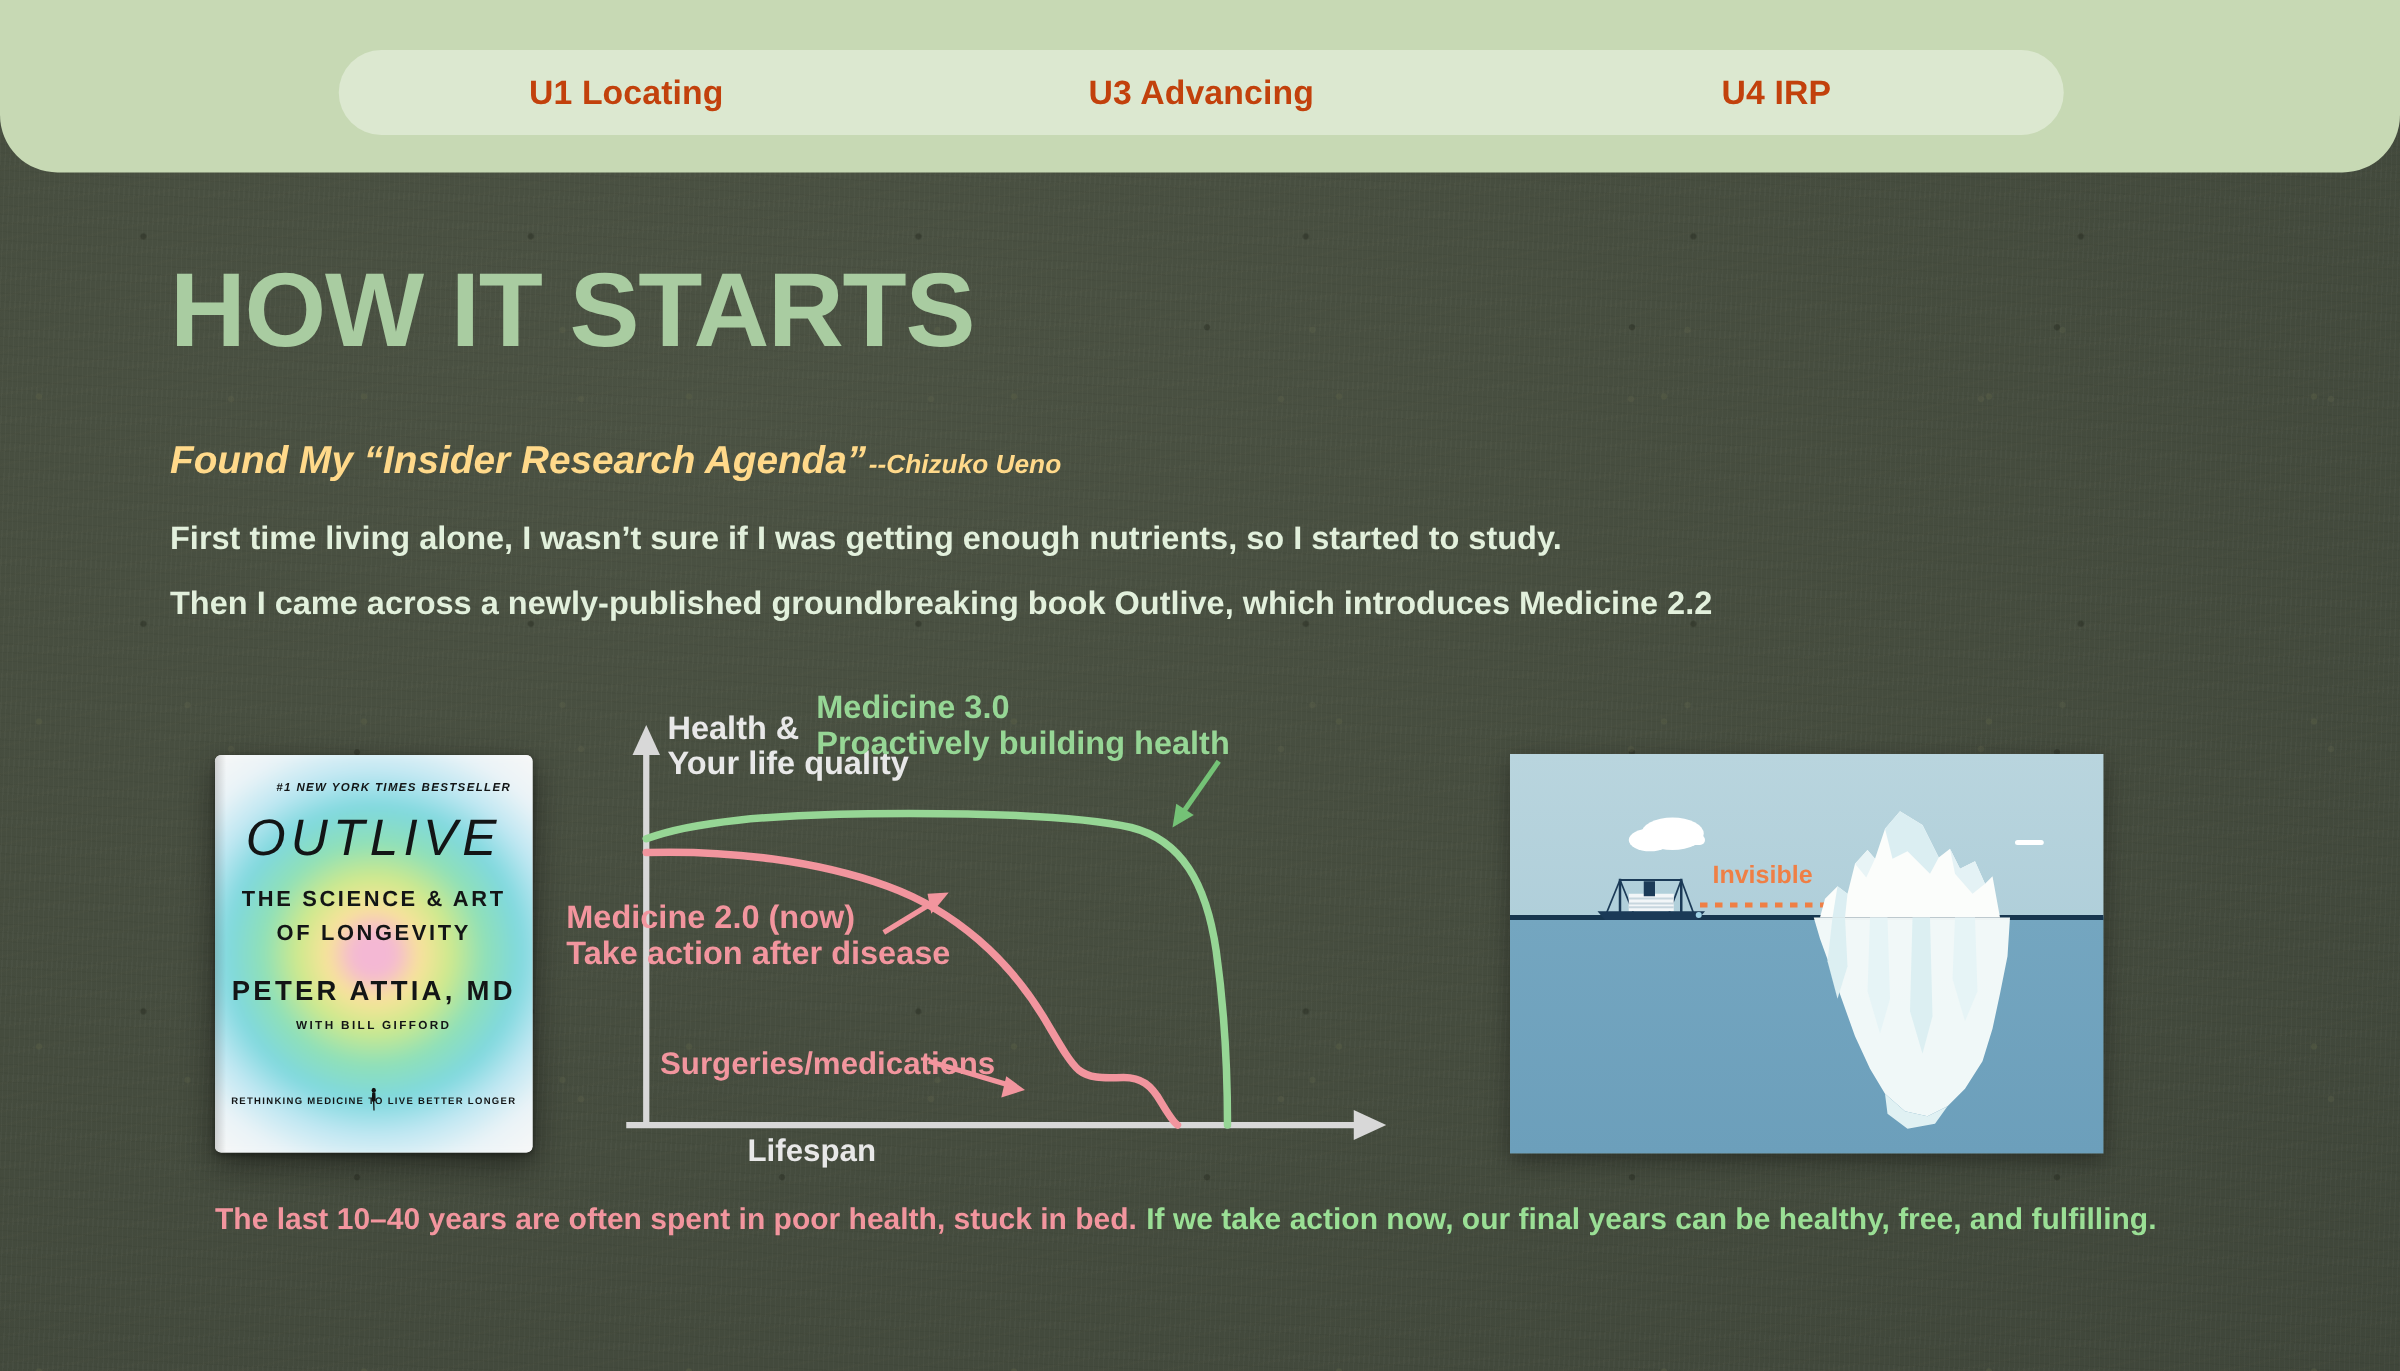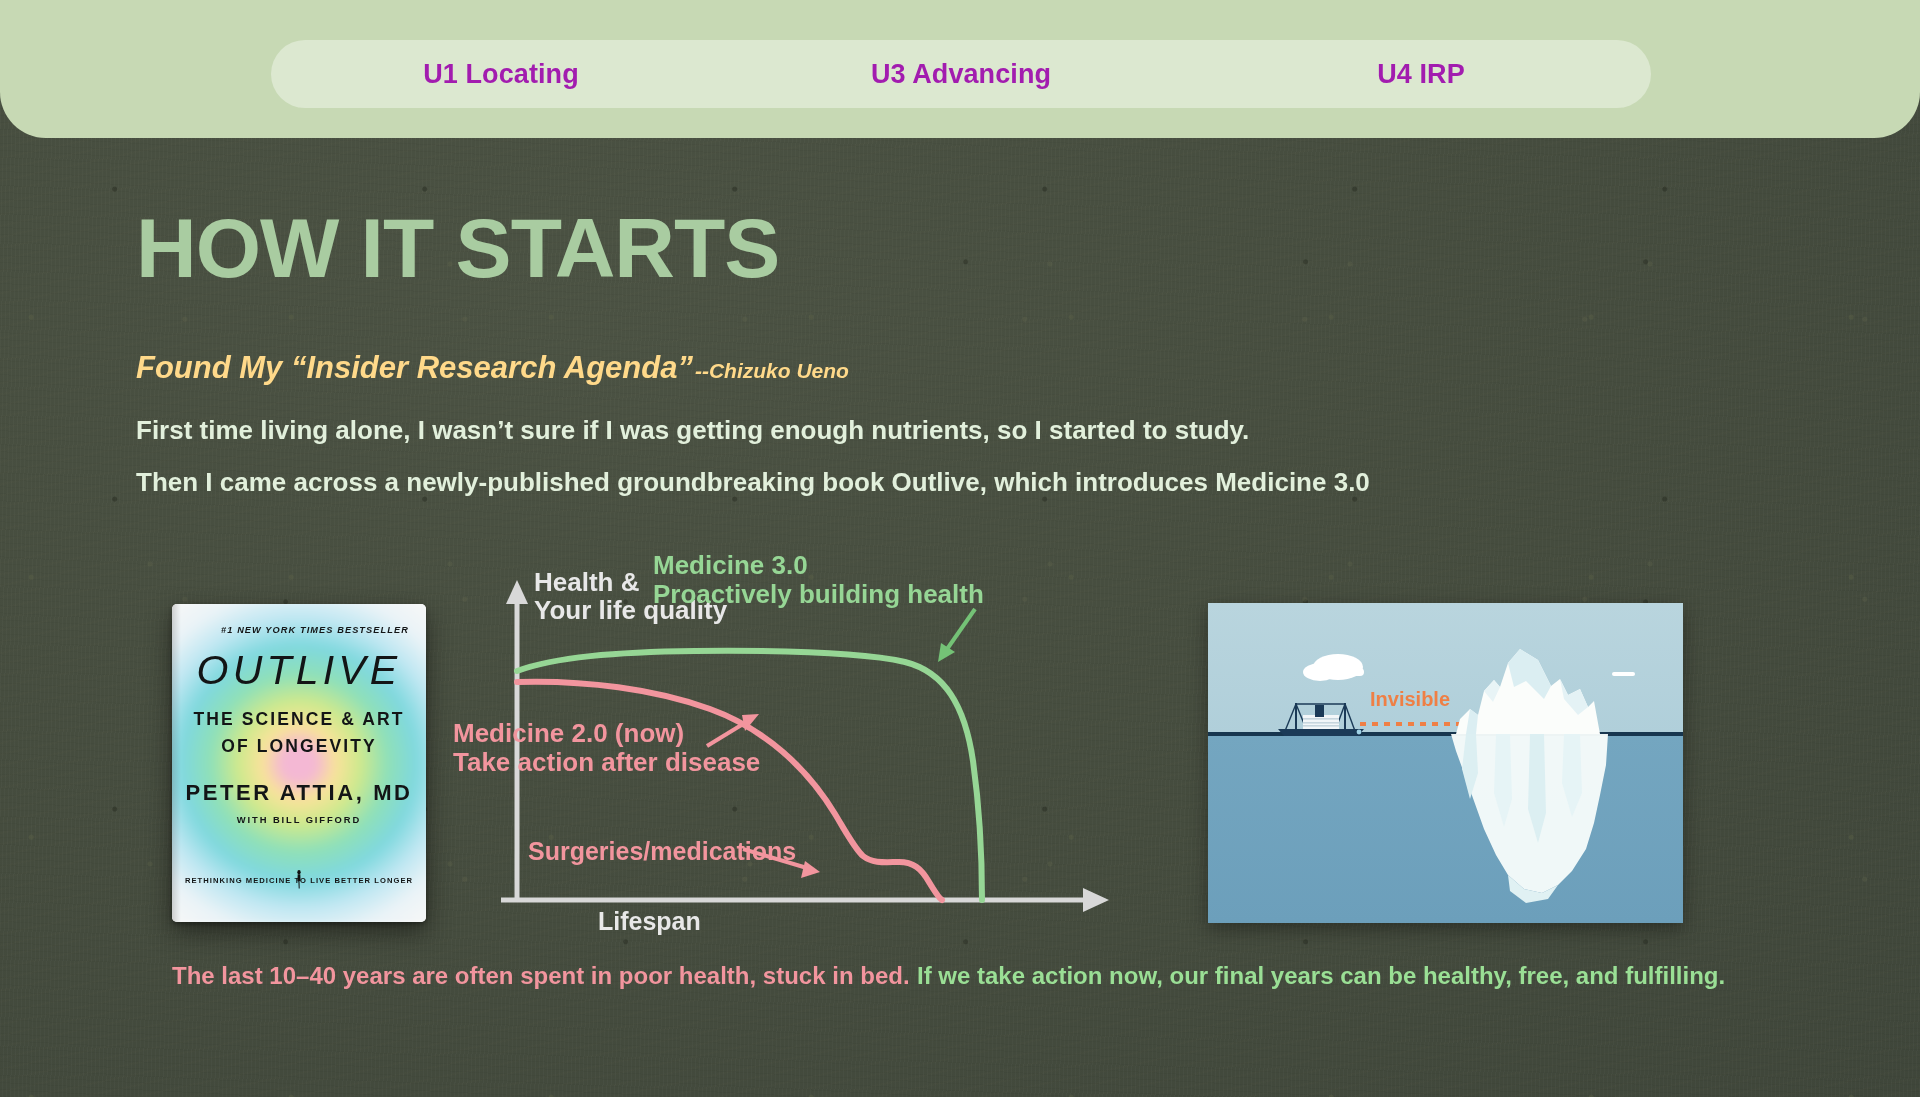--- a/index.html
+++ b/index.html
@@ -33,21 +33,21 @@
     background:#c7d9b4;
     border-bottom-left-radius:46px; border-bottom-right-radius:46px;
     z-index:5;
   }
   #tabgroup{
     position:absolute; left:271px; top:40px; width:1380px; height:68px;
     background:#dce8d0; border-radius:34px; display:flex; align-items:stretch;
   }
   .tab{
     flex:1 1 0; display:flex; align-items:center; justify-content:center;
-    font-size:27px; font-weight:bold; color:#a21caf; letter-spacing:.1px;
+    font-size:27px; font-weight:bold; color:#c2410c; letter-spacing:.1px;
     border-radius:34px; cursor:pointer; user-select:none;
   }
   .tab.active{ background:#fbfdf9; color:#3f8a4a; box-shadow:0 1px 4px rgba(0,0,0,.07); }
 
   
   #page-title{
     position:absolute; left:136px; top:206px;
     font-size:84px; font-weight:bold; letter-spacing:-1px;
     color:#a8ccа0; color:#a9cca1; line-height:1;
   }
@@ -140,21 +140,21 @@
 </div>
 
 <div id="page-title">HOW IT STARTS</div>
 
 <div id="subtitle-row">
   <span id="subtitle">Found My “Insider Research Agenda”</span>
   <span id="subtitle-attr">--Chizuko Ueno</span>
 </div>
 
 <div class="body-line" id="body-line-1">First time living alone, I wasn’t sure if I was getting enough nutrients, so I started to study.</div>
-<div class="body-line" id="body-line-2">Then I came across a newly-published groundbreaking book Outlive, which introduces Medicine 3.0</div>
+<div class="body-line" id="body-line-2">Then I came across a newly-published groundbreaking book Outlive, which introduces Medicine 2.2</div>
 
 <div id="book-figure">
   <div id="book-cover">
     <div id="book-gradient"></div>
     <div id="book-spine-shade"></div>
     <div class="bk" id="bk-bestseller">#1 NEW YORK TIMES BESTSELLER</div>
     <div class="bk" id="bk-title">OUTLIVE</div>
     <div class="bk" id="bk-sub1">THE SCIENCE &amp; ART</div>
     <div class="bk" id="bk-sub2">OF LONGEVITY</div>
     <div class="bk" id="bk-author">PETER ATTIA, MD</div>

